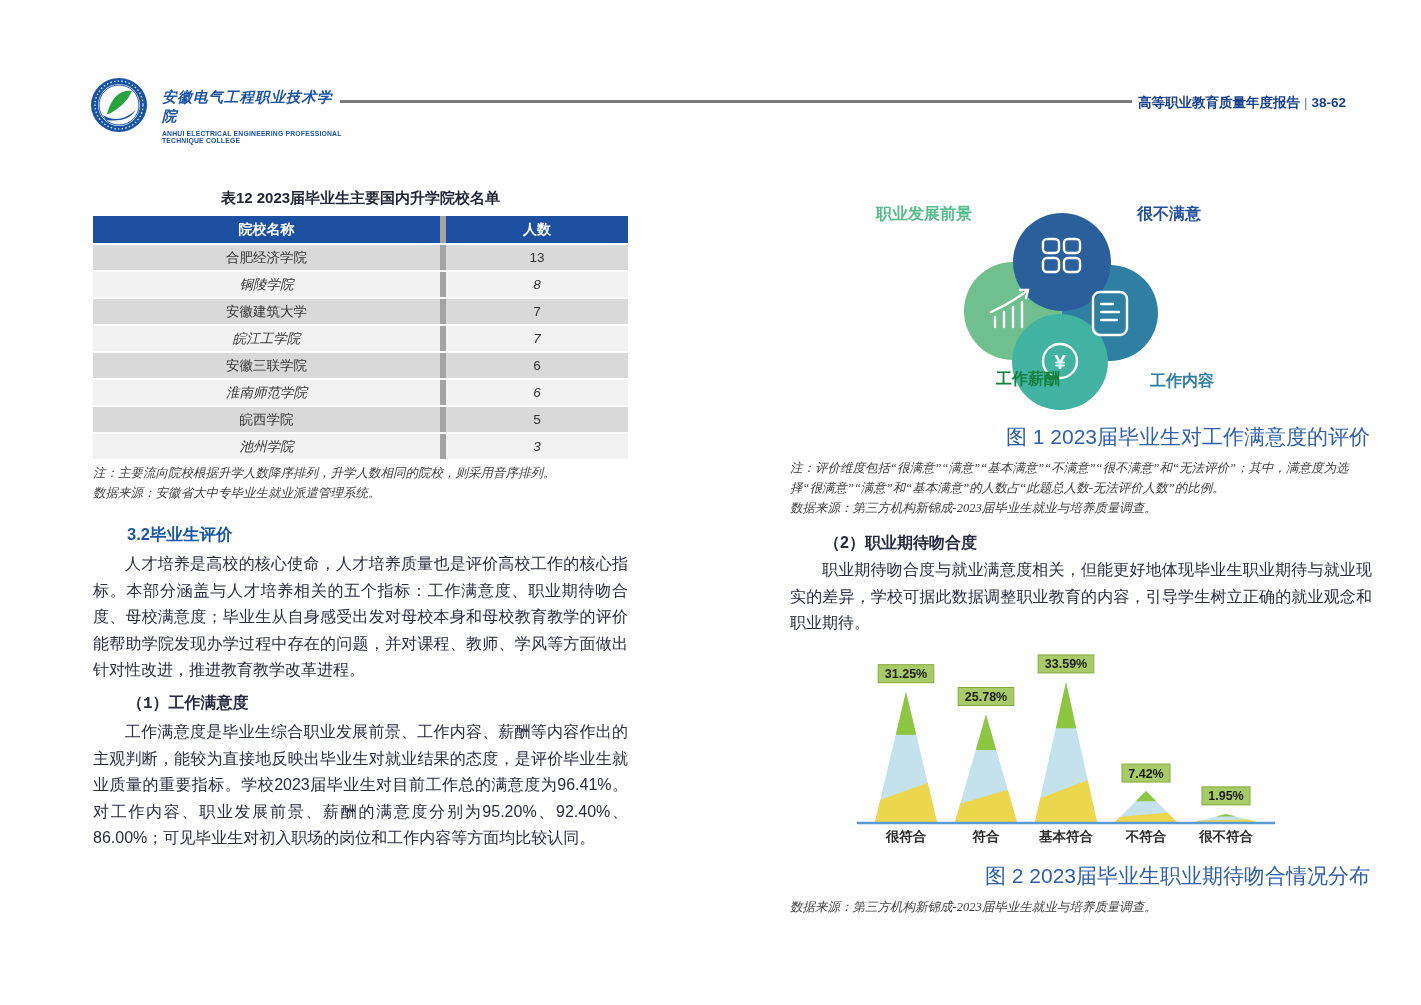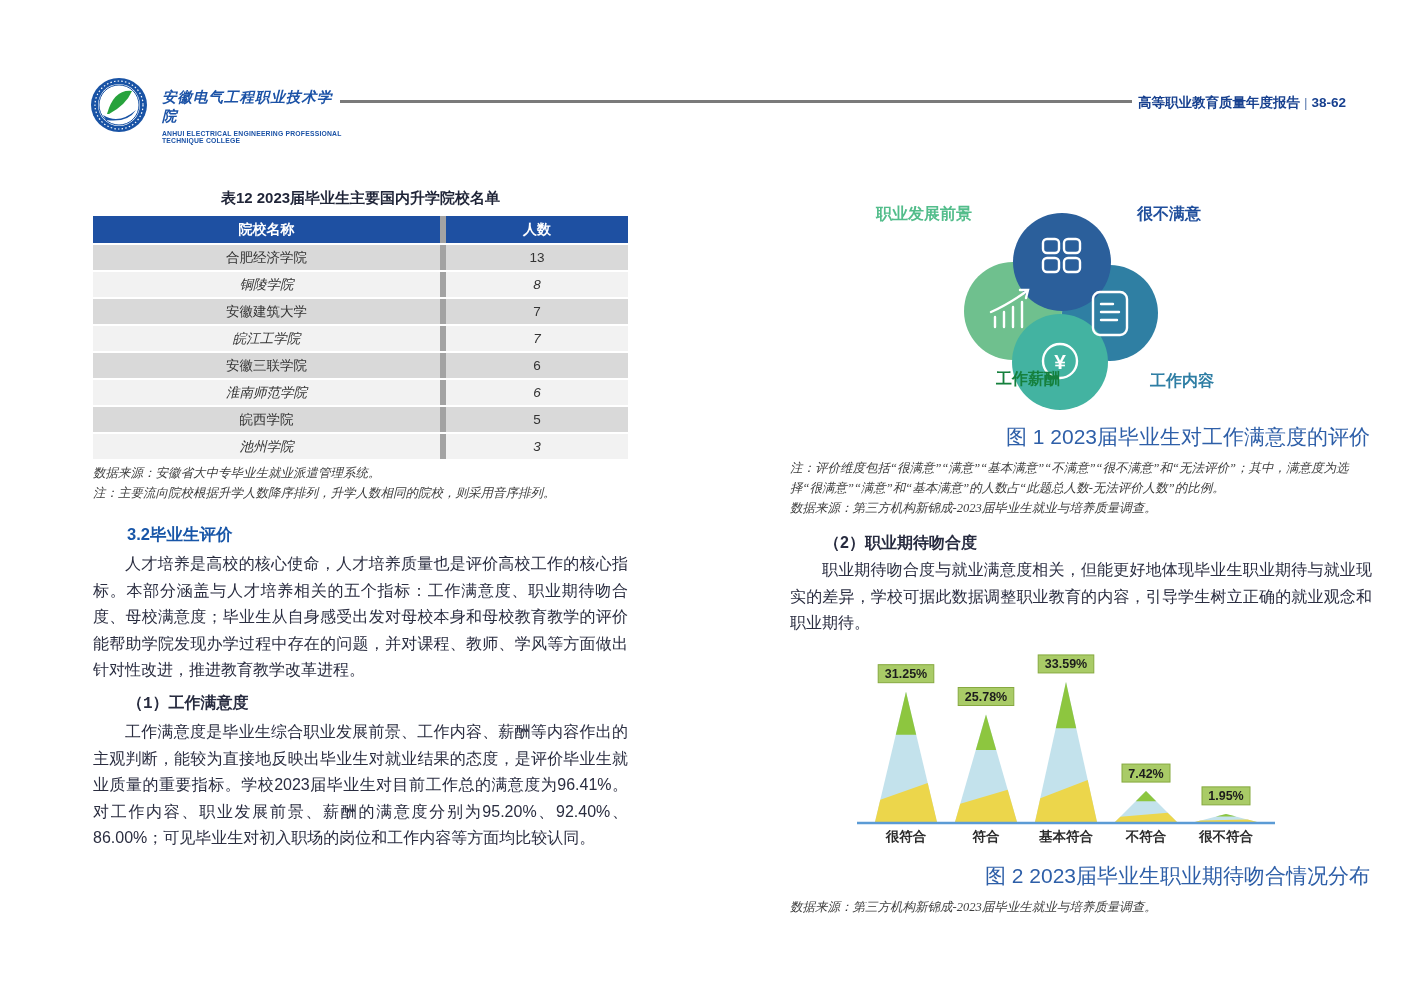--- a/index.html
+++ b/index.html
@@ -106,22 +106,22 @@
           <td>5</td>
         </tr>
         <tr class="odd">
           <td>池州学院</td>
           <td>3</td>
         </tr>
       </tbody>
   </table>
 
   <div class="abs note" style="left:93px;top:463px;width:545px;">
+    <div>注：主要流向院校根据升学人数降序排列，升学人数相同的院校，则采用音序排列。</div>
     <div>数据来源：安徽省大中专毕业生就业派遣管理系统。</div>
-    <div>注：主要流向院校根据升学人数降序排列，升学人数相同的院校，则采用音序排列。</div>
   </div>
 
   <div class="abs sec-heading" style="left:127px;top:524px;">3.2毕业生评价</div>
 
   <div class="abs body-para" style="left:93px;top:551px;width:535px;">人才培养是高校的核心使命，人才培养质量也是评价高校工作的核心指标。本部分涵盖与人才培养相关的五个指标：工作满意度、职业期待吻合度、母校满意度；毕业生从自身感受出发对母校本身和母校教育教学的评价能帮助学院发现办学过程中存在的问题，并对课程、教师、学风等方面做出针对性改进，推进教育教学改革进程。</div>
 
   <div class="abs sub-heading" style="left:127px;top:693px;font-family:Liberation Mono, monospace;">（1）工作满意度</div>
 
   <div class="abs body-para" style="left:93px;top:719px;width:535px;">工作满意度是毕业生综合职业发展前景、工作内容、薪酬等内容作出的主观判断，能较为直接地反映出毕业生对就业结果的态度，是评价毕业生就业质量的重要指标。学校2023届毕业生对目前工作总的满意度为96.41%。对工作内容、职业发展前景、薪酬的满意度分别为95.20%、92.40%、86.00%；可见毕业生对初入职场的岗位和工作内容等方面均比较认同。</div>
 

